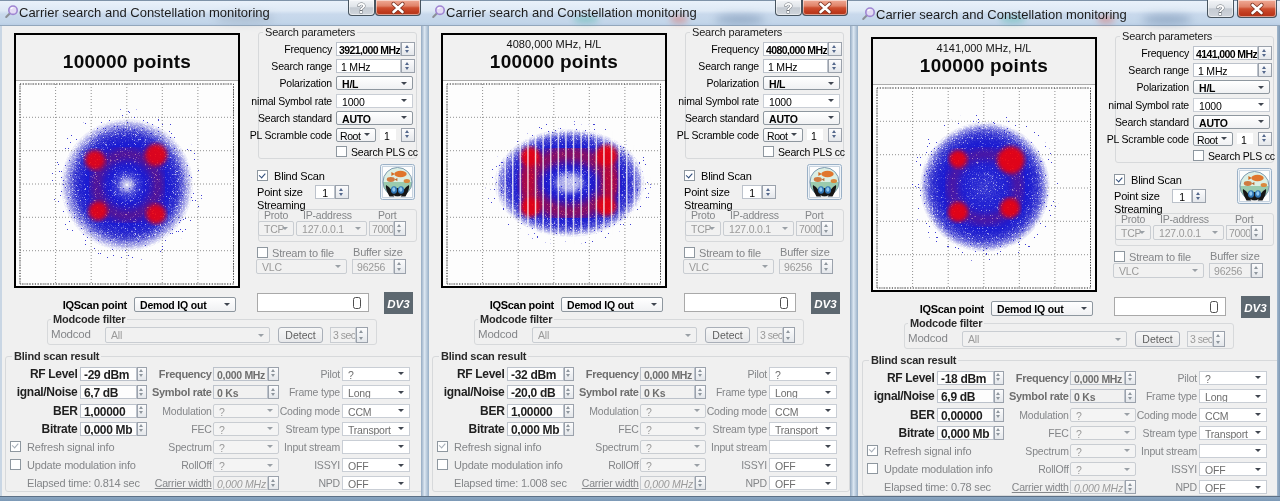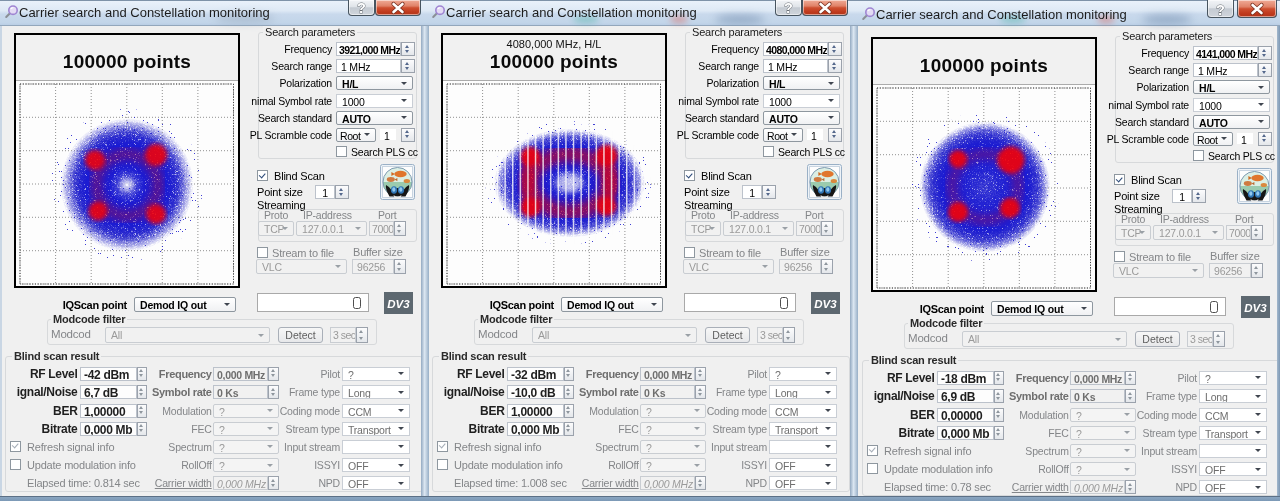--- a/index.html
+++ b/index.html
@@ -242,21 +242,21 @@
       <div class="cmb dis" style="left:105px;top:327px;width:165px;height:16px;">All</div>
       <div class="arr arrg" style="left:258px;top:333.5px"></div>
       <div class="btn" style="left:278px;top:327px;width:45px;height:16px;position:absolute;background:linear-gradient(to bottom,#f7f7f7,#e7e8ea);border:1px solid #a9afb8;border-radius:3px;font-size:10.5px;color:#5f5f5f;text-align:center;line-height:15px">Detect</div>
       <div class="fld dis" style="left:330px;top:327px;width:26px;height:16px;padding-left:2px;letter-spacing:-0.5px">3 sec</div>
       <div class="spin" style="left:356px;top:327px;width:12px;height:16px"></div>
       <div class="su sug" style="left:359.0px;top:329.5px"></div>
       <div class="sd sdg" style="left:359.0px;top:336.5px"></div>
       <div class="grp" style="left:5px;top:356px;width:418px;height:136px"></div>
       <div class="glab" style="left:12px;top:350px;font-weight:bold;color:#2a2a2a">Blind scan result</div>
       <div class="rlbl bscl" style="left:-12.5px;top:367.8px;width:90px;">RF Level</div>
-      <div class="fld bscv" style="left:80px;top:366.8px;width:57px;height:14px;background:#fdfdfd;padding-left:3px">-42 dBm</div>
+      <div class="fld bscv" style="left:80px;top:366.8px;width:57px;height:14px;background:#fdfdfd;padding-left:3px">-29 dBm</div>
       <div class="spin" style="left:137px;top:366.8px;width:10px;height:14px"></div>
       <div class="su sug" style="left:139.0px;top:369.3px"></div>
       <div class="sd sdg" style="left:139.0px;top:374.3px"></div>
       <div class="rlbl bscl" style="left:-12.5px;top:386.4px;width:90px;">ignal/Noise</div>
       <div class="fld bscv" style="left:80px;top:385.4px;width:57px;height:14px;background:#fdfdfd;padding-left:3px">6,7 dB</div>
       <div class="spin" style="left:137px;top:385.4px;width:10px;height:14px"></div>
       <div class="su sug" style="left:139.0px;top:387.9px"></div>
       <div class="sd sdg" style="left:139.0px;top:392.9px"></div>
       <div class="rlbl bscl" style="left:-12.5px;top:404.8px;width:90px;">BER</div>
       <div class="fld bscv" style="left:80px;top:403.8px;width:57px;height:14px;background:#fdfdfd;padding-left:3px">1,00000</div>
@@ -558,21 +558,21 @@
       <div class="su sug" style="left:359.0px;top:329.5px"></div>
       <div class="sd sdg" style="left:359.0px;top:336.5px"></div>
       <div class="grp" style="left:5px;top:356px;width:418px;height:136px"></div>
       <div class="glab" style="left:12px;top:350px;font-weight:bold;color:#2a2a2a">Blind scan result</div>
       <div class="rlbl bscl" style="left:-12.5px;top:367.8px;width:90px;">RF Level</div>
       <div class="fld bscv" style="left:80px;top:366.8px;width:57px;height:14px;background:#fdfdfd;padding-left:3px">-32 dBm</div>
       <div class="spin" style="left:137px;top:366.8px;width:10px;height:14px"></div>
       <div class="su sug" style="left:139.0px;top:369.3px"></div>
       <div class="sd sdg" style="left:139.0px;top:374.3px"></div>
       <div class="rlbl bscl" style="left:-12.5px;top:386.4px;width:90px;">ignal/Noise</div>
-      <div class="fld bscv" style="left:80px;top:385.4px;width:57px;height:14px;background:#fdfdfd;padding-left:3px">-10,0 dB</div>
+      <div class="fld bscv" style="left:80px;top:385.4px;width:57px;height:14px;background:#fdfdfd;padding-left:3px">-20,0 dB</div>
       <div class="spin" style="left:137px;top:385.4px;width:10px;height:14px"></div>
       <div class="su sug" style="left:139.0px;top:387.9px"></div>
       <div class="sd sdg" style="left:139.0px;top:392.9px"></div>
       <div class="rlbl bscl" style="left:-12.5px;top:404.8px;width:90px;">BER</div>
       <div class="fld bscv" style="left:80px;top:403.8px;width:57px;height:14px;background:#fdfdfd;padding-left:3px">1,00000</div>
       <div class="spin" style="left:137px;top:403.8px;width:10px;height:14px"></div>
       <div class="su sug" style="left:139.0px;top:406.3px"></div>
       <div class="sd sdg" style="left:139.0px;top:411.3px"></div>
       <div class="rlbl bscl" style="left:-12.5px;top:422.7px;width:90px;">Bitrate</div>
       <div class="fld bscv" style="left:80px;top:421.7px;width:57px;height:14px;background:#fdfdfd;padding-left:3px">0,000 Mb</div>
@@ -726,20 +726,21 @@
               <circle cx="138" cy="121" r="13.5" fill="#fb0000" filter="url(#bl362)"></circle>
               <circle cx="85" cy="173" r="10" fill="#fb0000" filter="url(#bl362)"></circle>
               <circle cx="137" cy="169" r="10" fill="#fb0000" filter="url(#bl362)"></circle>
             </g>
 </g>
           <clipPath id="gc36">
             <rect x="5" y="50" width="211.5" height="198"></rect>
           </clipPath>
           <rect x="4" y="49" width="213.5" height="200" fill="none" stroke="#4a4a4a" stroke-width="1" stroke-dasharray="1.2 1.4"></rect>
         </svg>
+        <div class="abs" style="left:0;top:3px;width:222px;text-align:center;font-size:11px;color:#111">4141,000 MHz, H/L</div>
         <div class="abs" style="left:0;top:16px;width:222px;text-align:center;font-size:19px;font-weight:bold;letter-spacing:0.2px;color:#0a0a0a">100000 points</div>
       </div>
       <div class="grp" style="left:258px;top:32px;width:159px;height:127px"></div>
       <div class="glab" style="left:263px;top:26px">Search parameters</div>
       <div class="rlbl " style="left:172px;top:43.0px;width:160px;">Frequency</div>
       <div class="fld " style="left:336px;top:42px;width:65px;height:14px;font-weight:bold;letter-spacing:-0.6px;padding-left:2px">4141,000 MHz</div>
       <div class="spin" style="left:401px;top:42px;width:14px;height:14px"></div>
       <div class="su" style="left:405.0px;top:44.5px"></div>
       <div class="sd" style="left:405.0px;top:49.5px"></div>
       <div class="rlbl " style="left:172px;top:60.0px;width:160px;">Search range</div>

